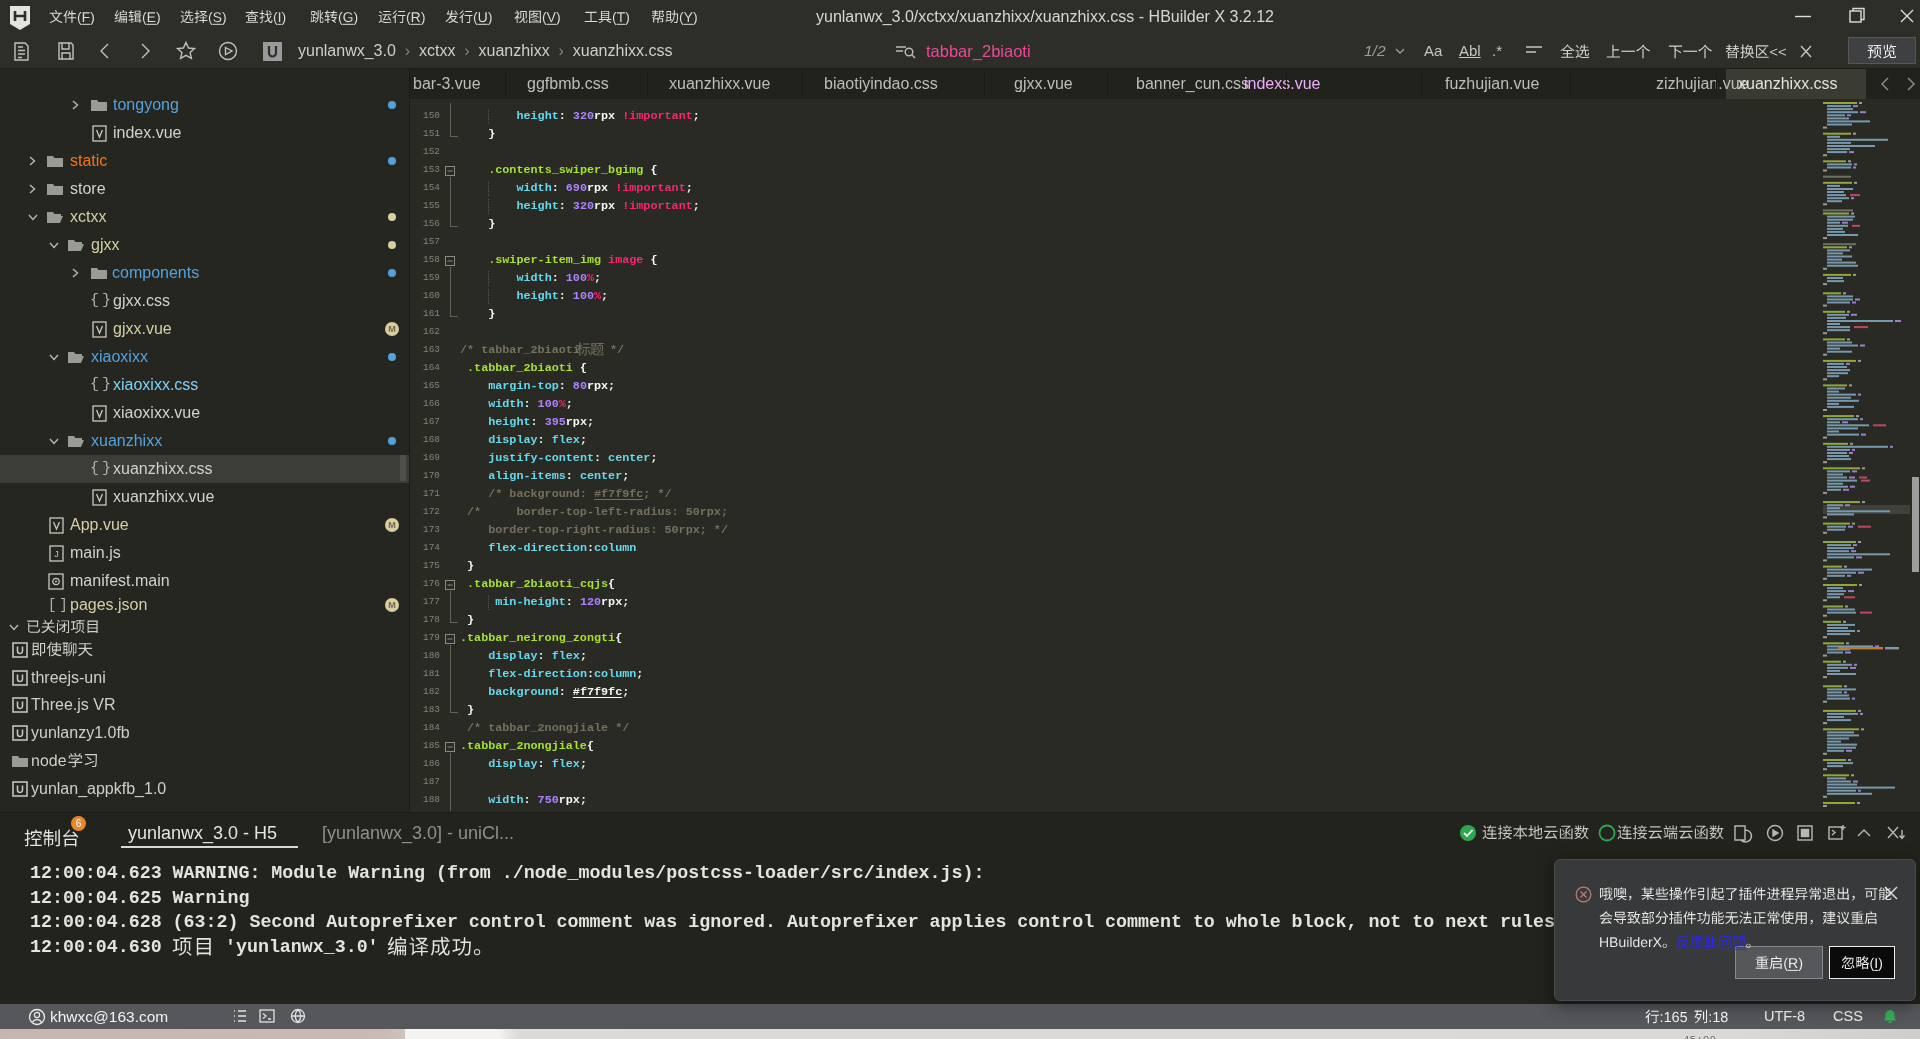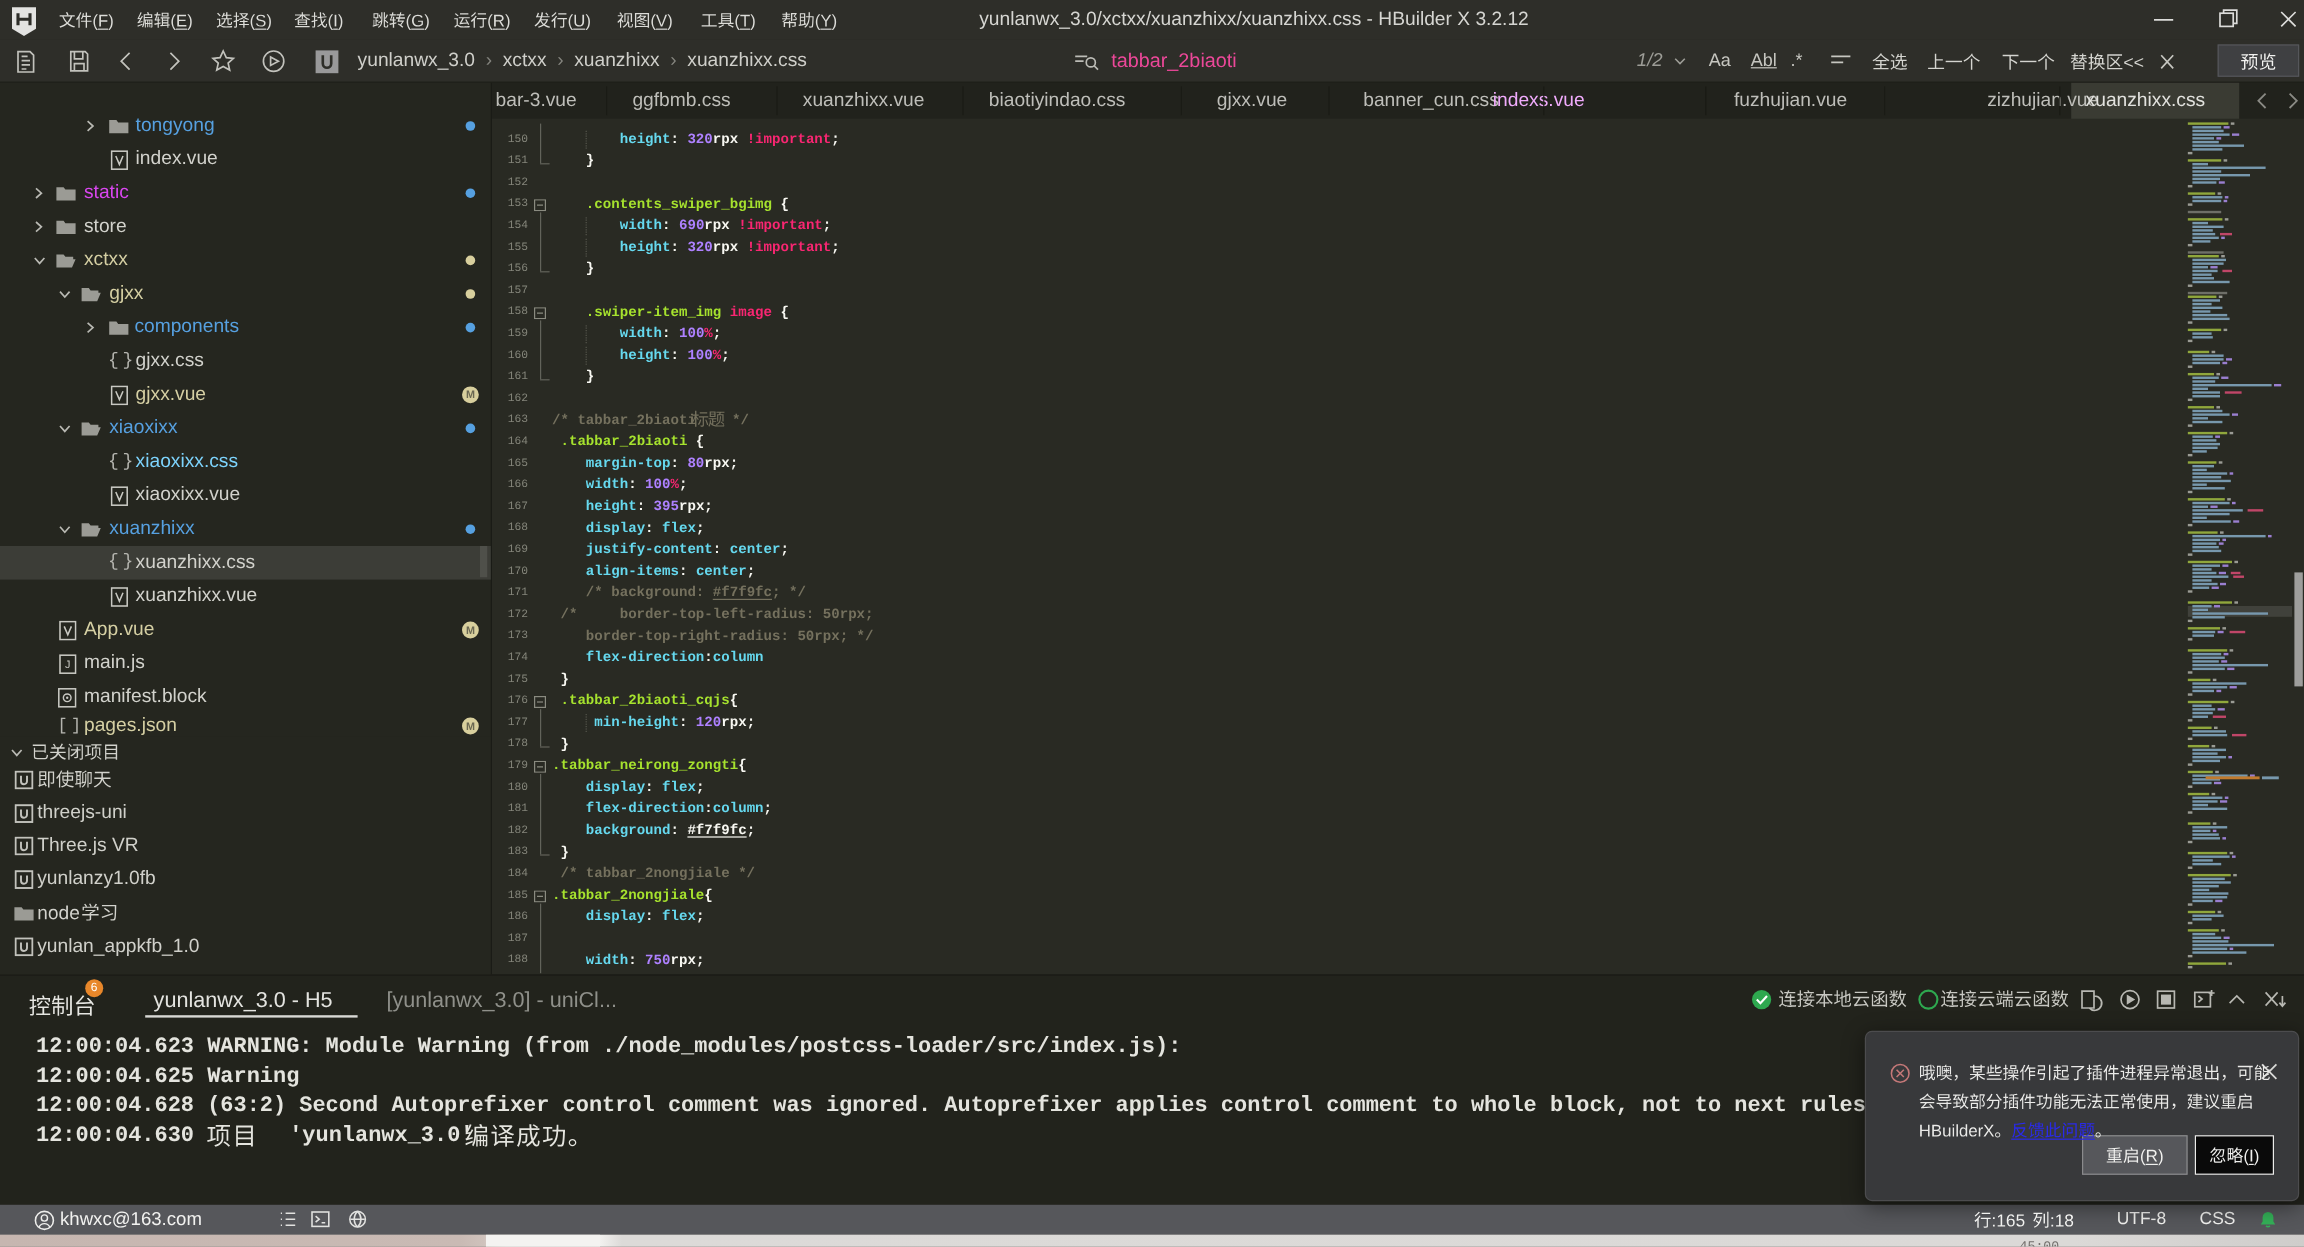--- a/index.html
+++ b/index.html
@@ -120,21 +120,21 @@
     <rect x="1" y="1" width="13" height="15" fill="none" stroke="#c8c8c2" stroke-width="1.3"></rect>
     <path d="M4.5 5 L7.5 12 L10.5 5" fill="none" stroke="#c8c8c2" stroke-width="1.3"></path>
   </svg>
 <div class="trow" style="left:0px;top:119px;color:#d2d2cc;left:113px">index.vue</div>
 <svg class="abs" style="left:27px;top:155px" width="10" height="12" viewBox="0 0 10 12">
     <path d="M3 2 L7.5 6 L3 10" fill="none" stroke="#b9b9b3" stroke-width="1.4"></path>
   </svg>
 <svg class="abs" style="left:46px;top:153px" width="18" height="16" viewBox="0 0 18 16">
     <path d="M1 3 H7 L8.5 5 H17 V14 H1 Z" fill="#9b9b95"></path>
   </svg>
-<div class="trow" style="left:0px;top:147px;color:#d946ef;left:70px">static</div>
+<div class="trow" style="left:0px;top:147px;color:#f97316;left:70px">static</div>
 <div class="abs" style="left:388px;top:157px;width:8px;height:8px;border-radius:4px;background:#56a0e0"></div>
 <svg class="abs" style="left:27px;top:183px" width="10" height="12" viewBox="0 0 10 12">
     <path d="M3 2 L7.5 6 L3 10" fill="none" stroke="#b9b9b3" stroke-width="1.4"></path>
   </svg>
 <svg class="abs" style="left:46px;top:181px" width="18" height="16" viewBox="0 0 18 16">
     <path d="M1 3 H7 L8.5 5 H17 V14 H1 Z" fill="#9b9b95"></path>
   </svg>
 <div class="trow" style="left:0px;top:175px;color:#d2d2cc;left:70px">store</div>
 <svg class="abs" style="left:27px;top:212px" width="12" height="10" viewBox="0 0 12 10">
     <path d="M2 3 L6 7.5 L10 3" fill="none" stroke="#b9b9b3" stroke-width="1.4"></path>
@@ -207,21 +207,21 @@
 <svg class="abs" style="left:49px;top:545px" width="15" height="17" viewBox="0 0 15 17">
     <rect x="1" y="1" width="13" height="15" fill="none" stroke="#c8c8c2" stroke-width="1.3"></rect>
     <text x="7.5" y="12" font-size="9" fill="#c8c8c2" text-anchor="middle" font-family="Liberation Sans">J</text>
   </svg>
 <div class="trow" style="left:0px;top:539px;color:#d2d2cc;left:70px">main.js</div>
 <svg class="abs" style="left:48px;top:573px" width="16" height="17" viewBox="0 0 16 17">
     <rect x="1" y="1" width="14" height="15" fill="none" stroke="#c8c8c2" stroke-width="1.3"></rect>
     <circle cx="8" cy="8.5" r="3.2" fill="none" stroke="#c8c8c2" stroke-width="1.2"></circle>
     <circle cx="8" cy="8.5" r="1" fill="#c8c8c2"></circle>
   </svg>
-<div class="trow" style="left:0px;top:567px;color:#d2d2cc;left:70px">manifest.block</div>
+<div class="trow" style="left:0px;top:567px;color:#d2d2cc;left:70px">manifest.main</div>
 <div class="abs mono" style="left:48px;top:594px;height:22px;line-height:22px;font-size:14px;color:#b5b5af">[ ]</div>
 <div class="trow" style="left:0px;top:591px;color:#d5cfa3;left:70px">pages.json</div>
 <div class="abs" style="left:385px;top:598px;width:14px;height:14px;border-radius:7px;background:#d8cf9d;color:#6a6752;font-size:9px;line-height:14px;text-align:center;font-weight:bold">M</div>
 <div class="abs" style="left:0;top:614px;width:409px;height:198px;background:#25261f"></div>
 <svg class="abs" style="left:8px;top:622px" width="12" height="10" viewBox="0 0 12 10">
     <path d="M2 3 L6 7.5 L10 3" fill="none" stroke="#b9b9b3" stroke-width="1.4"></path>
   </svg>
 <svg class="abs" style="left:12px;top:642px" width="16" height="16" viewBox="0 0 16 16">
     <rect x="1" y="1" width="14" height="14" fill="none" stroke="#c2c2bc" stroke-width="1.6"></rect>
     <path d="M5.5 4.5 V9 a2.5 2.5 0 0 0 5 0 V4.5" fill="none" stroke="#c2c2bc" stroke-width="1.6"></path>
@@ -667,21 +667,21 @@
 <rect x="99" y="5" width="13" height="12"></rect>
       <path d="M102 8 L105 10.5 L102 13 M113 3 V8 M110.5 5.5 H115.5"></path>
 <path d="M128 14 L134 8 L140 14"></path>
 <path d="M158 5 L168 16 M168 5 L158 16 M172 8 V16 M169.5 13.5 L172 16.5 L174.5 13.5"></path>
 </g>
   </svg>
 <div class="logl" style="left:30px;top:863px">12:00:04.623 WARNING: Module Warning (from ./node_modules/postcss-loader/src/index.js):</div>
 <div class="logl" style="left:30px;top:887.5px">12:00:04.625 Warning</div>
 <div class="logl" style="left:30px;top:912px">12:00:04.628 (63:2) Second Autoprefixer control comment was ignored. Autoprefixer applies control comment to whole block, not to next rules.</div>
 <div class="logl" style="left:30px;top:936.5px">12:00:04.630</div>
-<div class="logl" style="left:241px;top:936.5px">'yunlanwx_3.0'</div>
+<div class="logl" style="left:225px;top:936.5px">'yunlanwx_3.0'</div>
 <svg class="abs" style="left:28px;top:1008px" width="18" height="18" viewBox="0 0 18 18">
 <circle cx="9" cy="9" r="7.5" fill="none" stroke="#ededeb" stroke-width="1.3"></circle>
 <circle cx="9" cy="7" r="2.6" fill="none" stroke="#ededeb" stroke-width="1.2"></circle>
 <path d="M4.5 14.5 a5 5 0 0 1 9 0" fill="none" stroke="#ededeb" stroke-width="1.2"></path>
   </svg>
 <div class="abs" style="left:50px;top:1004px;height:24px;line-height:25px;font-size:15.5px;color:#f2f2f0">khwxc@163.com</div>
 <svg class="abs" style="left:228px;top:1007px" width="100" height="18" viewBox="0 0 100 18">
 <g fill="none" stroke="#e2e2e0" stroke-width="1.3">
 <path d="M6 4 H7 M10 4 H18 M6 9 H7 M10 9 H18 M6 14 H7 M10 14 H18"></path>
 <rect x="32" y="3" width="14" height="12"></rect>

